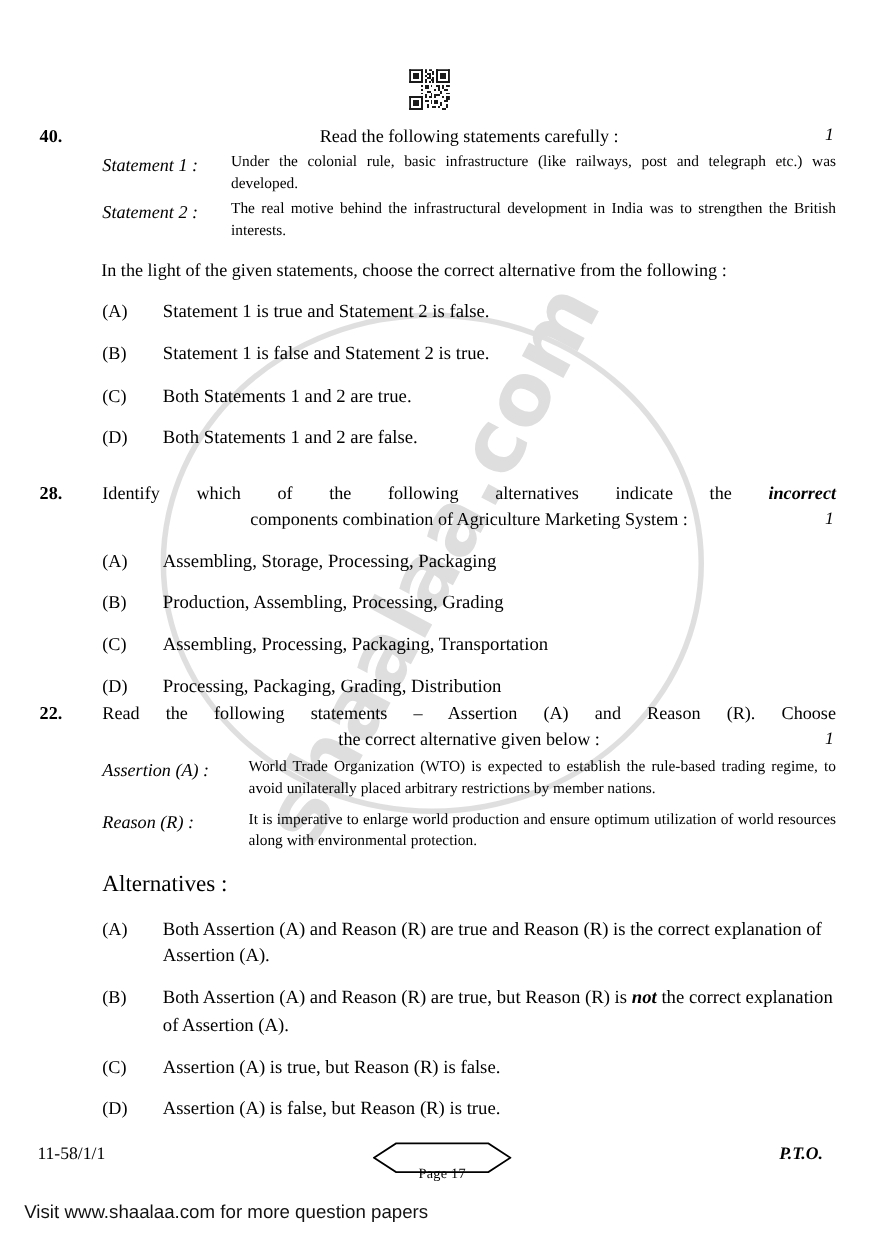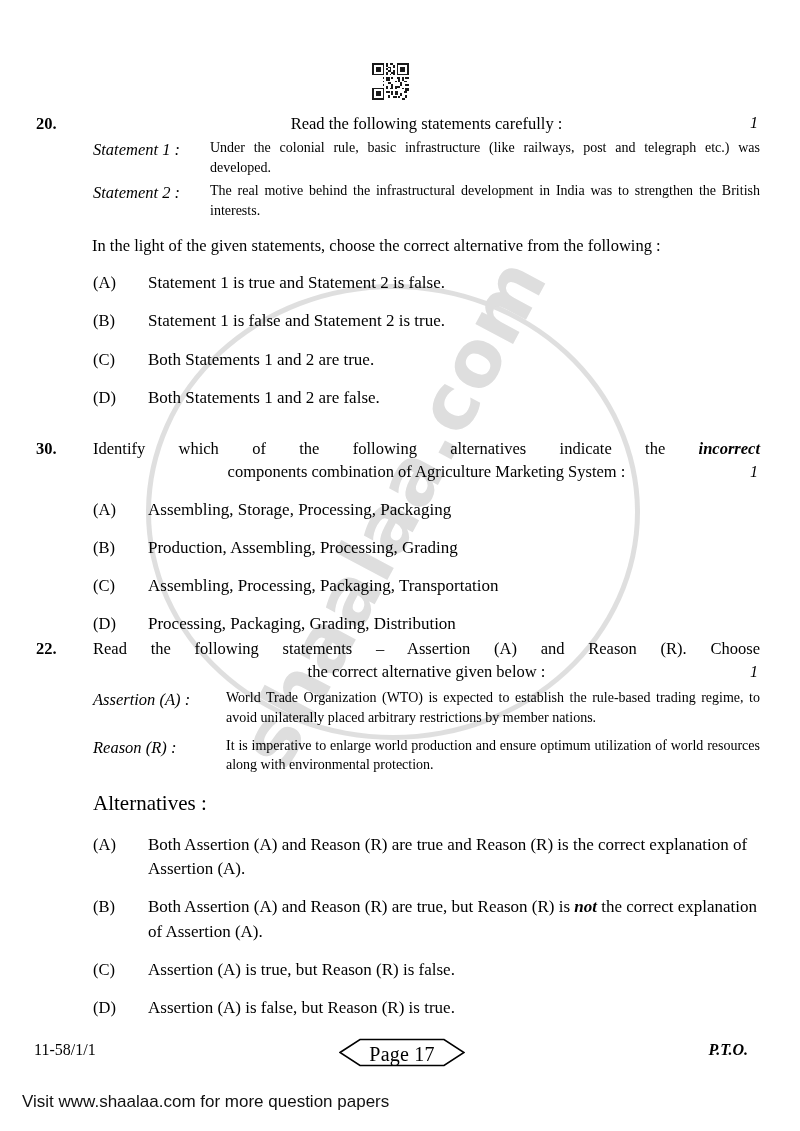--- a/index.html
+++ b/index.html
@@ -169,27 +169,27 @@
     position: absolute;
     left: 339px;
     top: 0;
     width: 126px;
     height: 29px;
   }
   .page-badge svg { position: absolute; left: 0; top: 0; }
   .page-badge .lbl {
     position: absolute;
     left: 0;
-    top: 0;
+    top: 12px;
     width: 126px;
     height: 33px;
     display: flex;
     align-items: center;
     justify-content: center;
-    font-size: 20px;
+    font-size: 13px;
     letter-spacing: .2px;
   }
 
   #attribution {
     position: absolute;
     left: 22px;
     top: 1092px;
     font-family: "Liberation Sans", "DejaVu Sans", sans-serif;
     font-size: 17px;
     color: #111111;
@@ -273,21 +273,21 @@
             <rect x="19" y="18" width="1" height="2"></rect>
           <rect x="15" y="19" width="1" height="1"></rect>
             <rect x="17" y="20" width="2" height="1"></rect>
           <rect x="13" y="13" width="1" height="2"></rect>
             <rect x="19" y="14" width="2" height="2"></rect>
         </g>
       </svg>
     </div>
 
     <div class="q-block" style="top:112px;">
-      <div class="q-num">20.</div>
+      <div class="q-num">40.</div>
       <div class="marks" style="top:2px;">1</div>
       <div class="q-body">
         <div class="left">Read the following statements carefully :</div>
 
         <div class="stmt">
           <div class="stmt-label w1">Statement 1 :</div>
           <div class="stmt-text">Under the colonial rule, basic infrastructure (like railways, post and telegraph etc.) was developed.</div>
         </div>
 
         <div class="stmt">
@@ -310,21 +310,21 @@
           <div class="opt-text">Both Statements 1 and 2 are true.</div>
         </div>
         <div class="opt">
           <div class="opt-key">(D)</div>
           <div class="opt-text">Both Statements 1 and 2 are false.</div>
         </div>
       </div>
     </div>
 
     <div class="q-block" style="top:437px;">
-      <div class="q-num">30.</div>
+      <div class="q-num">28.</div>
       <div class="marks" style="top:26px;">1</div>
       <div class="q-body">
         <div class="justall"><span>Identify which of the following alternatives indicate the </span><b class="bi">incorrect</b></div>
         <div class="left">components combination of Agriculture Marketing System :</div>
 
         <div class="opt">
           <div class="opt-key">(A)</div>
           <div class="opt-text">Assembling, Storage, Processing, Packaging</div>
         </div>
         <div class="opt">

